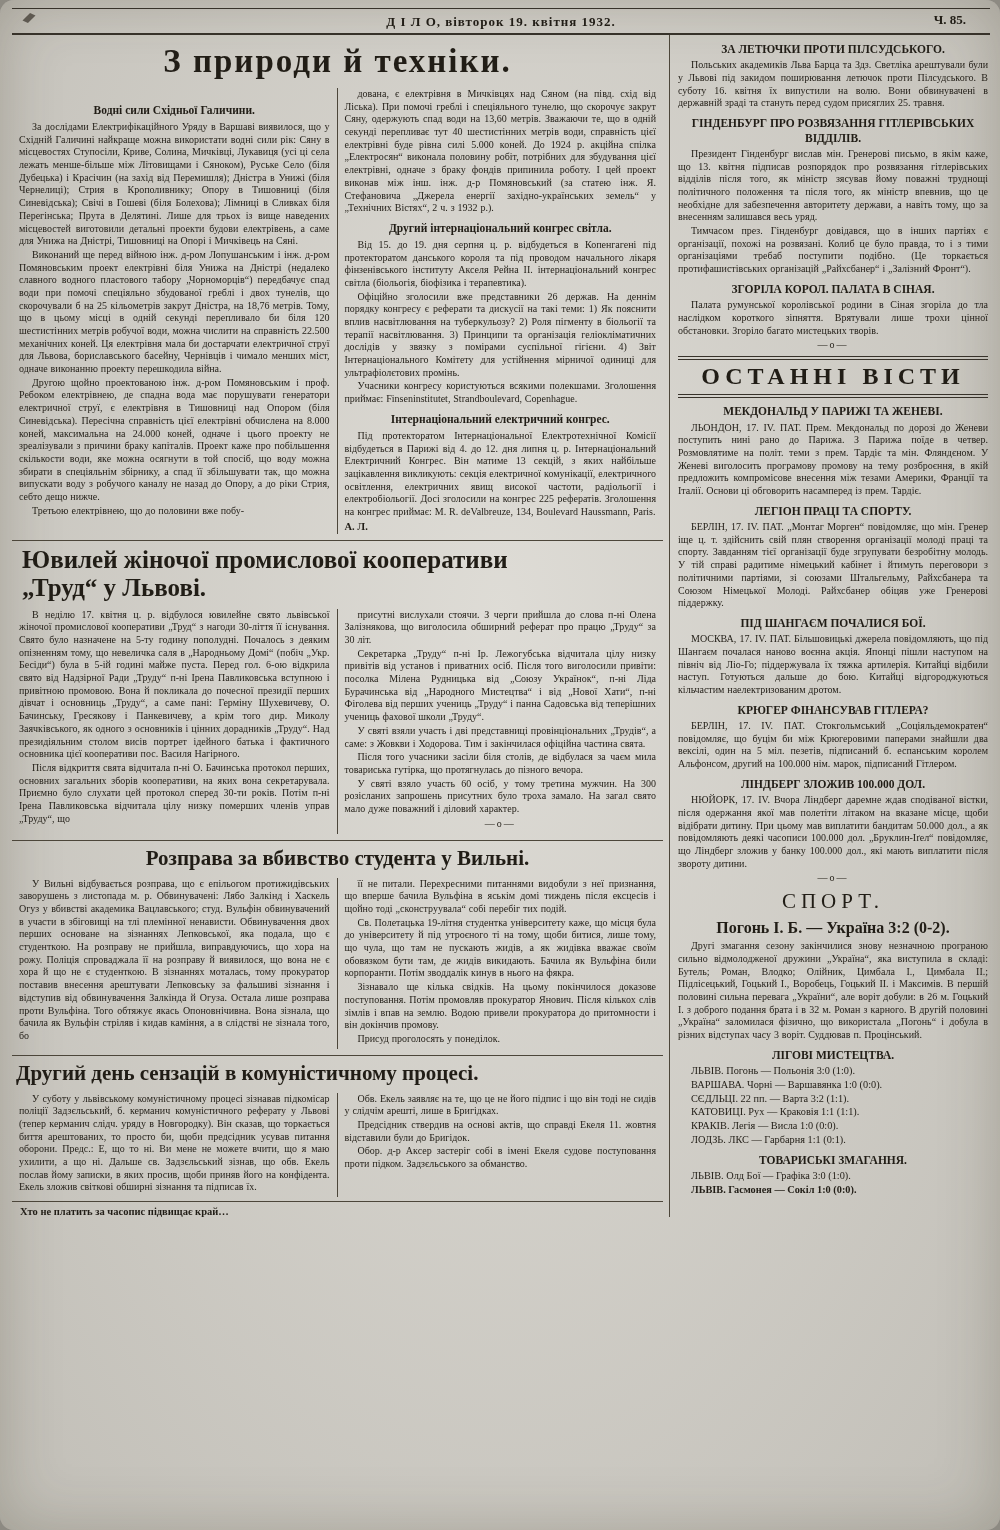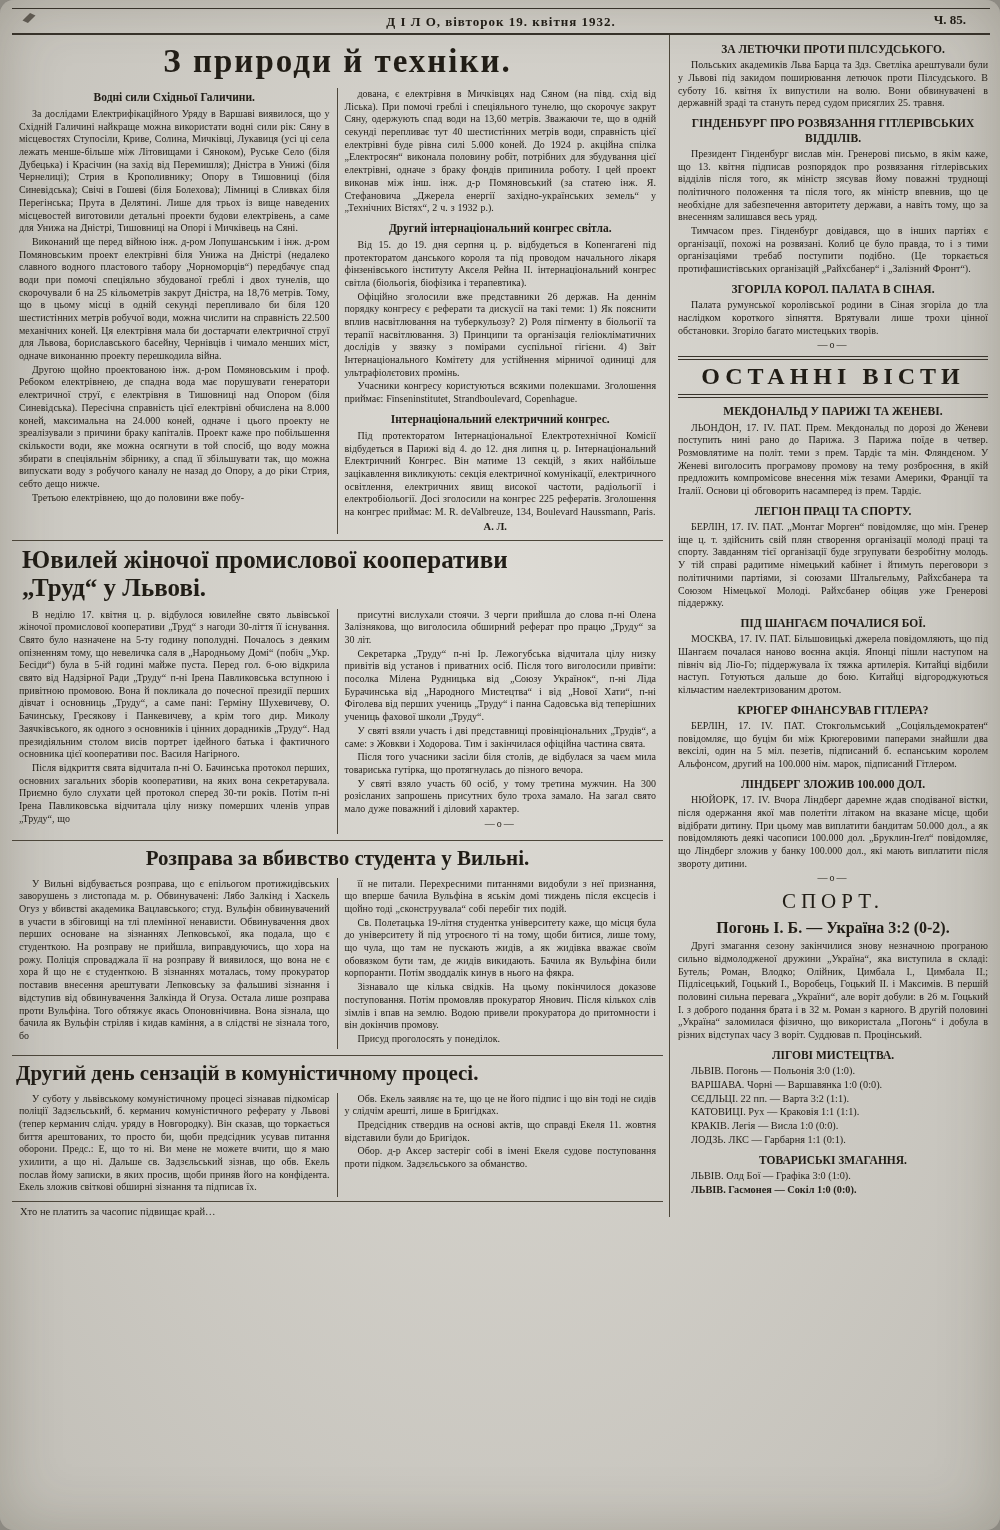--- a/index.html
+++ b/index.html
@@ -25,30 +25,30 @@
   .left{ width:658px; border-right:1px solid #4c463a; padding:0 6px 0 0; }
   .rightcol{ flex:1; padding:2px 2px 0 8px; }
 
   p.body{ font-size:10px; line-height:1.27; text-align:justify; text-indent:13px;
     margin-bottom:1px; word-spacing:.4px; }
   .nature-title{ text-align:center; font-size:33px; font-weight:600; letter-spacing:2px;
     margin:8px 0 8px; }
   .cols{ display:flex; }
   .col{ width:50%; padding:0 7px 2px; }
   .col-l{ border-right:1px solid #4c463a; }
-  .subtitle,.subhead{ text-align:center; font-weight:bold; font-size:11.5px; margin:3px 0 5px; }
+  .subtitle,.subhead{ text-align:center; font-weight:bold; font-size:11.5px; margin:16px 0 5px; }
   .subhead{ margin-top:7px; }
-  .sig{ text-align:center; font-size:10.5px; font-weight:bold; padding:1px 10px 0 0; }
+  .sig{ text-align:left; font-size:10.5px; font-weight:bold; padding:1px 10px 0 0; }
 
   .section{ border-top:1px solid #4c463a; margin-top:6px; }
   .jubilee-title{ font-size:25px; font-weight:bold; line-height:1.12; padding:5px 4px 7px 10px; }
   .vilna-title{ font-size:21px; font-weight:bold; text-align:center; padding:5px 0 7px; }
   .communist-title{ font-size:21px; font-weight:bold; padding:5px 2px 7px 4px; }
   .bottom-notice{ border-top:1px solid #4c463a; margin-top:4px; padding:4px 8px 0;
-    font-size:10.5px; font-weight:normal; }
+    font-size:10.5px; font-weight:bold; }
 
   .right-item{ margin-bottom:6px; }
   .right-title{ text-align:center; font-weight:bold; font-size:11.5px; line-height:1.25;
     margin:5px 10px 3px; }
   .osep{ text-align:center; font-size:10px; letter-spacing:2px; margin:2px 0 3px; }
   .latest-header{ border-top:4px double #37322a; border-bottom:4px double #37322a;
     text-align:center; font-size:24px; font-weight:bold; letter-spacing:5px;
     padding:3px 0 4px; margin:4px 0 6px; }
   .sport-header{ text-align:center; font-size:21px; letter-spacing:5px; font-weight:500;
     margin:6px 0 5px; }

